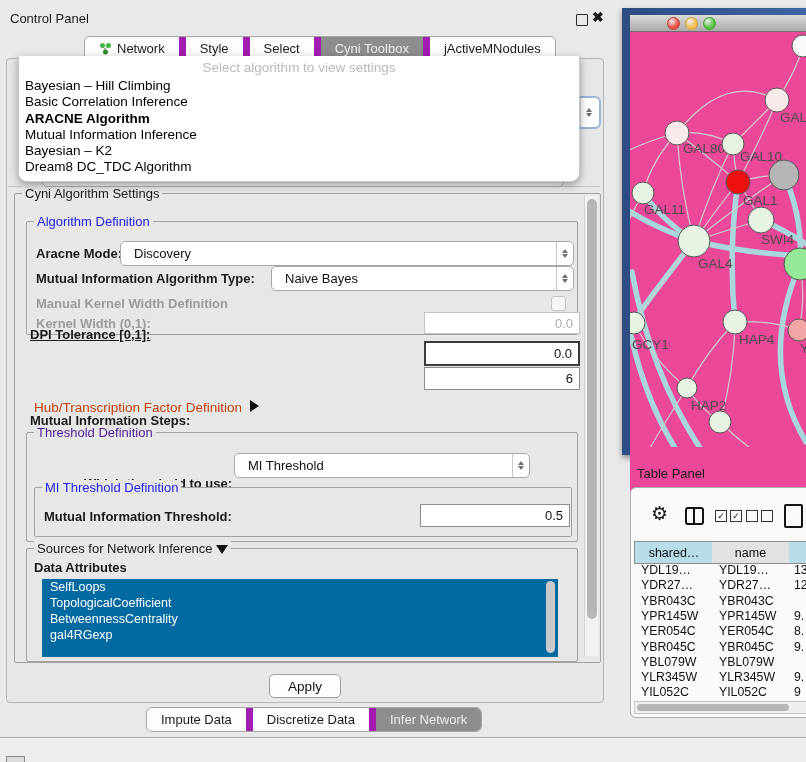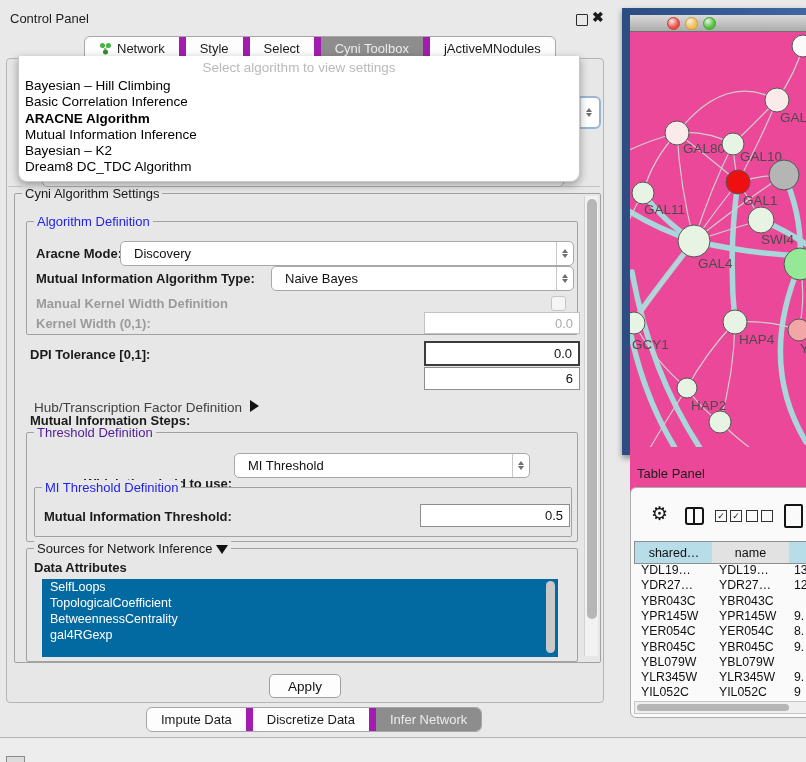--- a/index.html
+++ b/index.html
@@ -154,27 +154,27 @@
       <i class="dn"></i>
     </span>
 </div>
 
 <span class="abs lbl dis" style="left:36px;top:296px;">Manual Kernel Width Definition</span>
 <div class="abs checkbox" style="left:551px;top:296px;"></div>
 
 <span class="abs lbl dis" style="left:36px;top:316px;">Kernel Width (0,1):</span>
 <div class="abs field" style="left:424px;top:312px;width:148px;height:20px;border:1px solid #c2c2c2;color:#ababab;">0.0</div>
 
-<span class="abs lbl" style="left:30px;top:347px;">DPI Tolerance [0,1]:</span>
+<span class="abs lbl" style="left:30px;top:327px;text-decoration:underline;">DPI Tolerance [0,1]:</span>
 <div class="abs field" style="left:424px;top:341px;width:146px;height:21px;border:2px solid #3c3c3c;">0.0</div>
 
 <span class="abs lbl" style="left:30px;top:373px;margin-top:40px;">Mutual Information Steps:</span>
 <div class="abs field" style="left:424px;top:367px;width:148px;height:21px;border:1px solid #8e8e8e;">6</div>
 
-<span class="abs" style="left:34px;top:400px;font-size:13.5px;color:#404040;"><span>Hub/Transcription Factor Definition</span>&nbsp;&nbsp;<span class="tri-right"></span></span>
+<span class="abs" style="left:34px;top:400px;font-size:13.5px;color:#c2410c;"><span>Hub/Transcription Factor Definition</span>&nbsp;&nbsp;<span class="tri-right"></span></span>
 
 <div class="abs groupbox" style="left:26px;top:432px;width:550px;height:108px;"></div>
 <span class="legend green abs" style="left:34px;top:425px;">Threshold Definition</span>
 
 <span class="abs lbl" style="left:84px;top:476px;">Which threshold to use:</span>
 <div class="abs combobox" style="left:234px;top:453px;width:294px;height:23px;">
   <span class="val">MI Threshold</span>
   <span class="spinner">
       <i class="up"></i>
       <i class="dn"></i>

